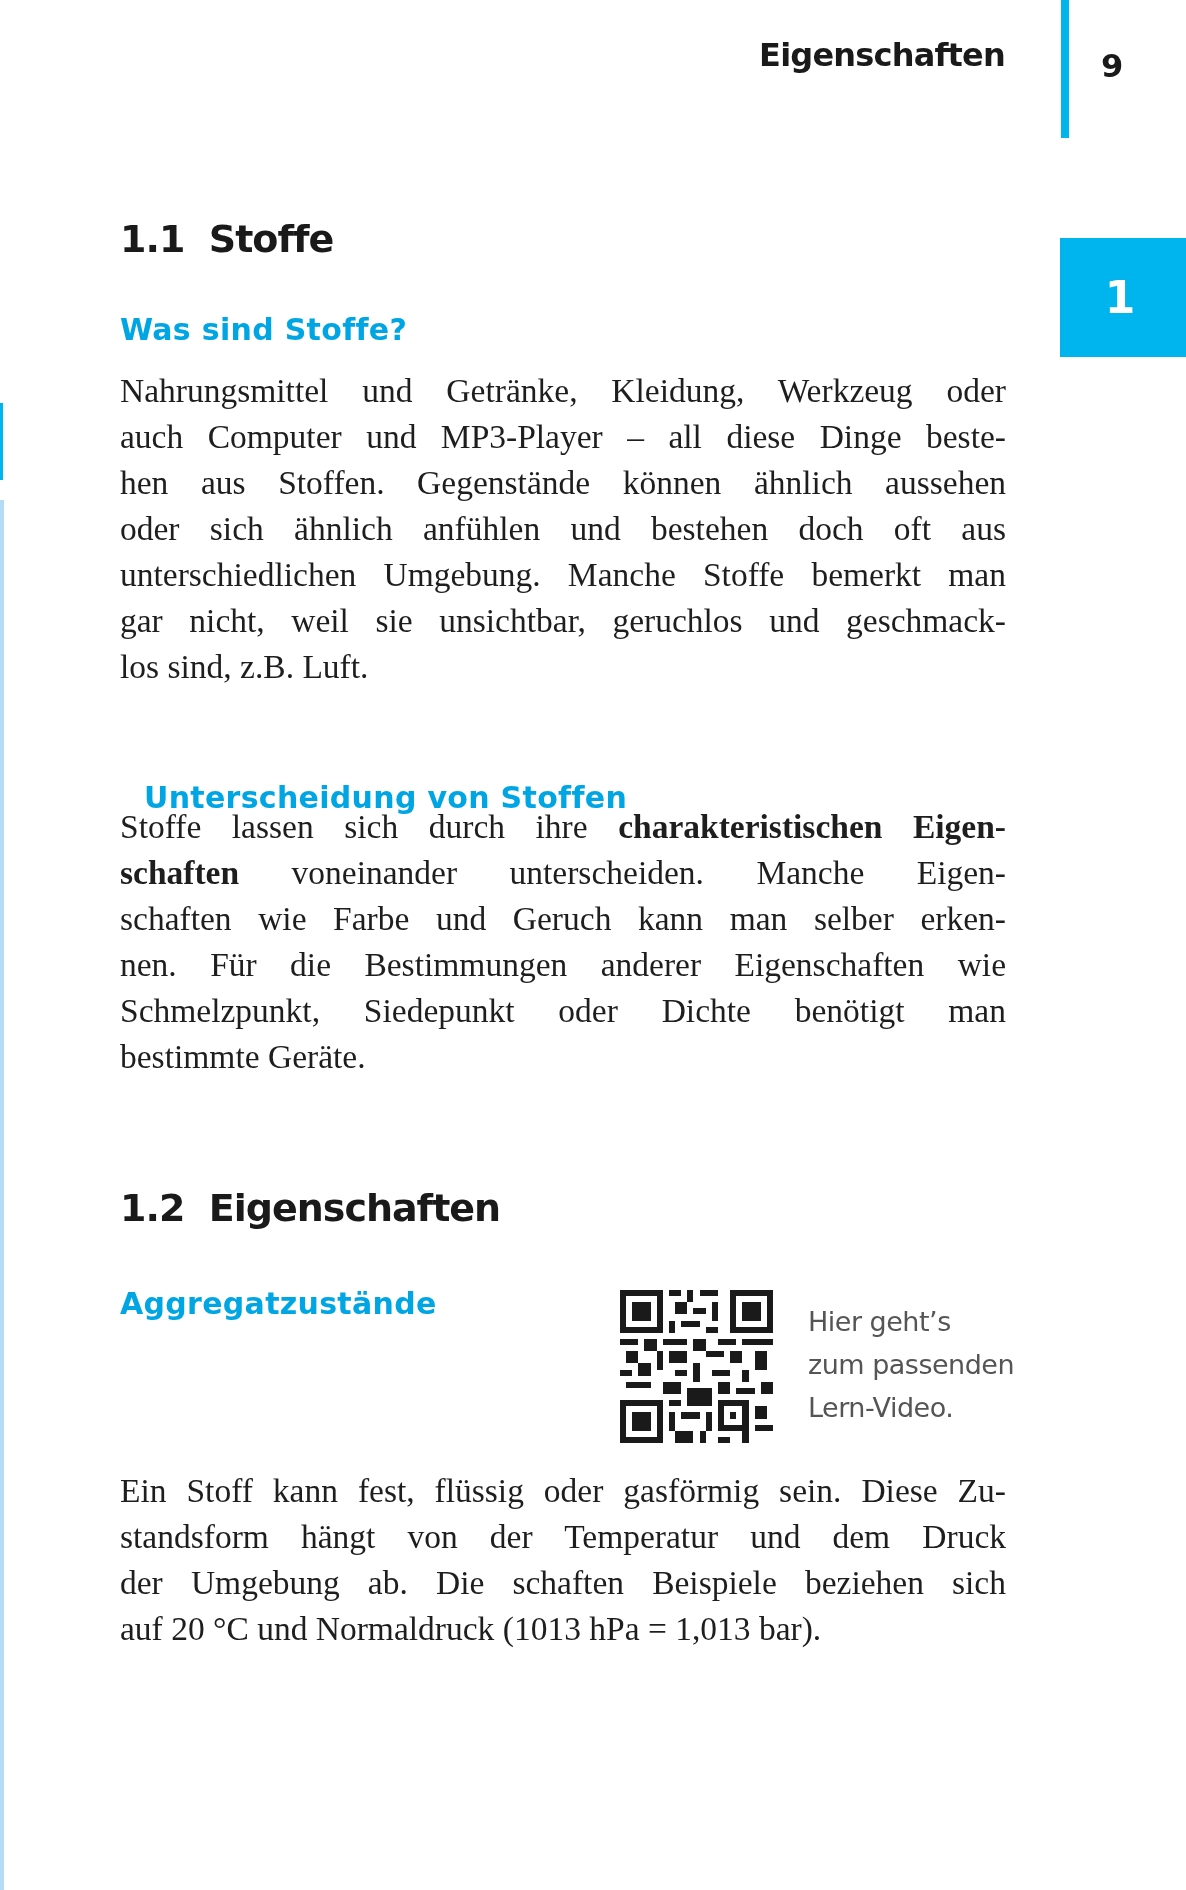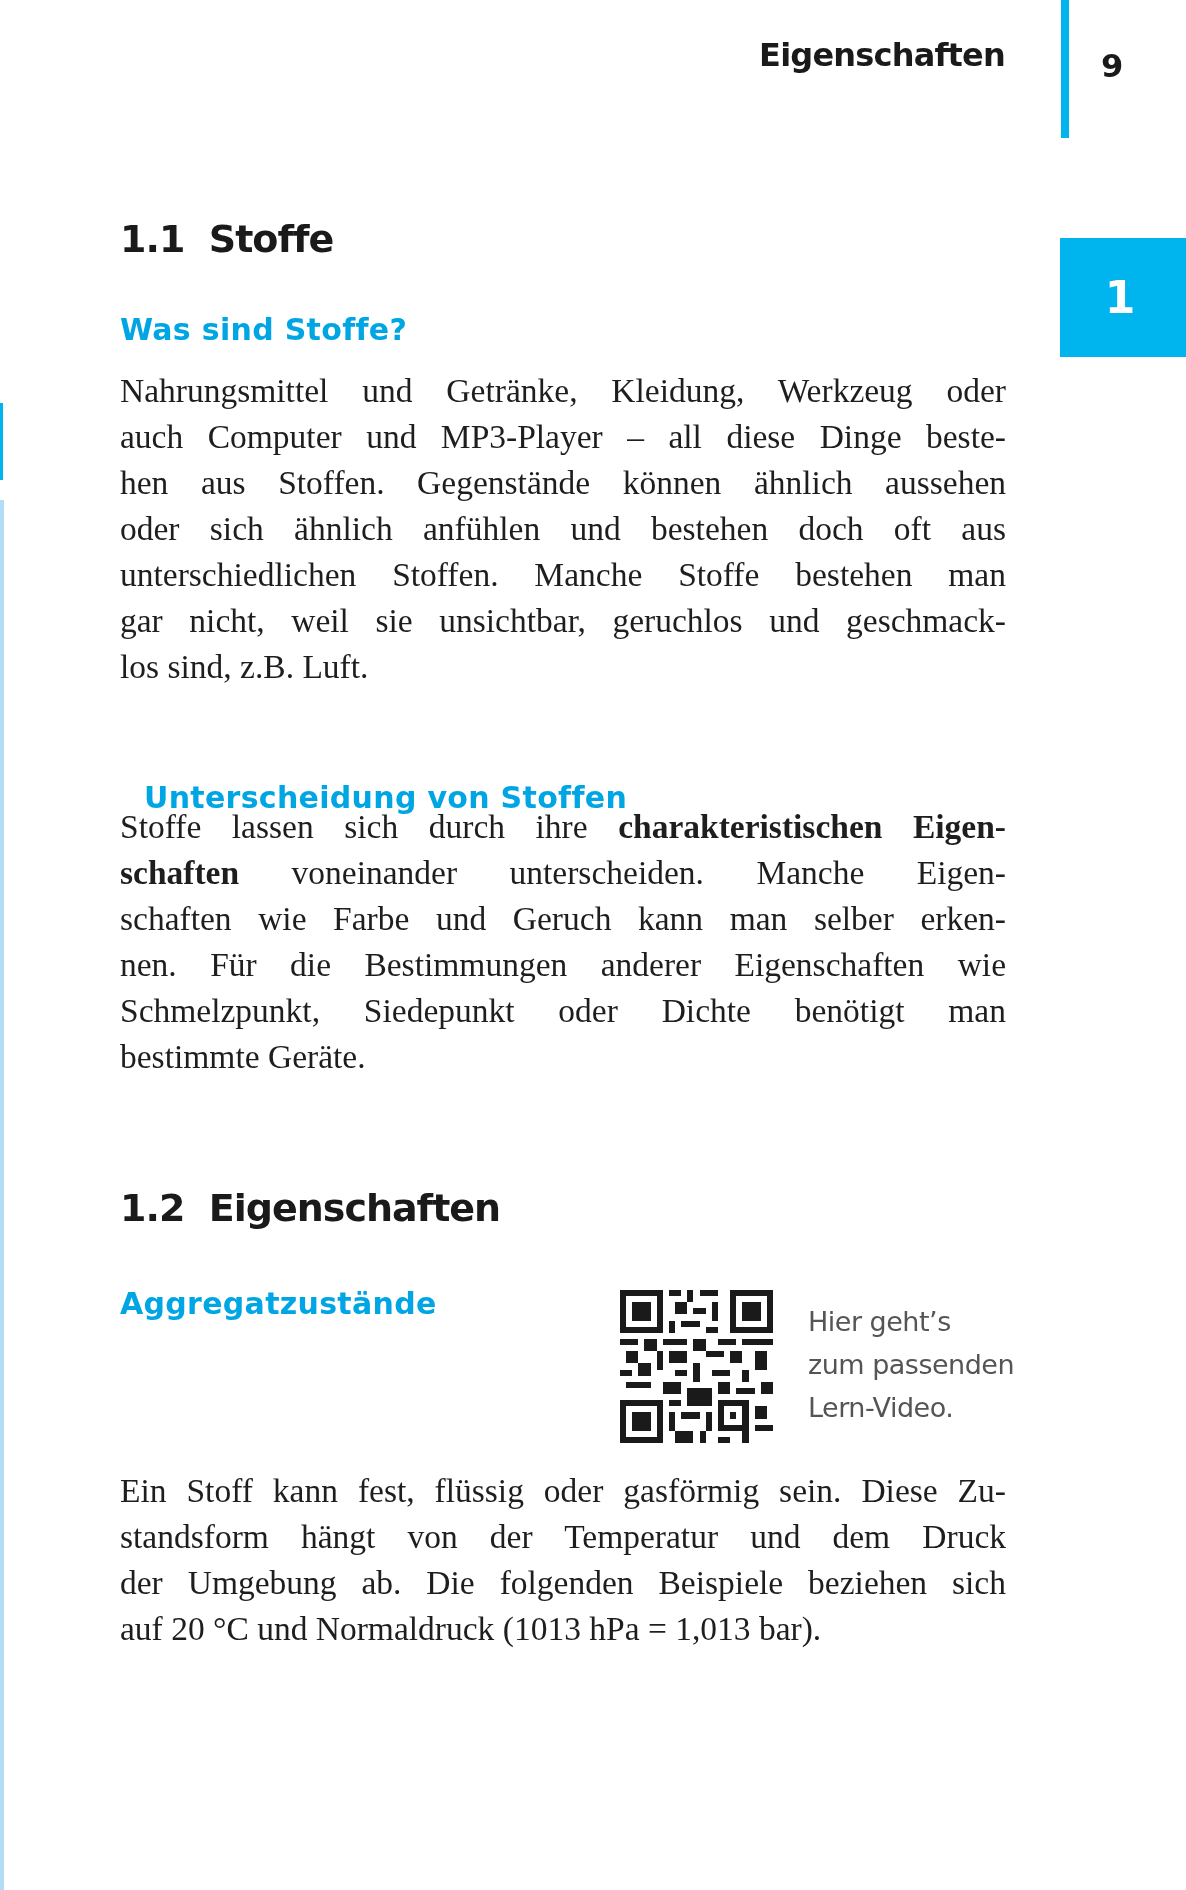--- a/index.html
+++ b/index.html
@@ -44,21 +44,21 @@
 <div class="edge-light"></div>
 
 <h1 class="col h-section" style="top:216px;">1.1  Stoffe</h1>
 
 <h2 class="col h-sub" style="top:310px;">Was sind Stoffe?</h2>
 <p class="col body-text" style="top:368px;">
   <span class="line">Nahrungsmittel und Getränke, Kleidung, Werkzeug oder</span>
   <span class="line">auch Computer und MP3-Player – all diese Dinge beste-</span>
   <span class="line">hen aus Stoffen. Gegenstände können ähnlich aussehen</span>
   <span class="line">oder sich ähnlich anfühlen und bestehen doch oft aus</span>
-  <span class="line">unterschiedlichen Stoffen. Manche Stoffe bestehen man</span>
+  <span class="line">unterschiedlichen Umgebung. Manche Stoffe bemerkt man</span>
   <span class="line">gar nicht, weil sie unsichtbar, geruchlos und geschmack-</span>
   <span class="line last">los sind, z.B. Luft.</span>
 </p>
 
 <h2 class="col h-sub" style="top:778px;margin-left:24px;">Unterscheidung von Stoffen</h2>
 <p class="col body-text" style="top:804px;">
   <span class="line"><span>Stoffe lassen sich durch ihre </span><b>charakteristischen Eigen-</b></span>
   <span class="line"><b>schaften</b><span> voneinander unterscheiden. Manche Eigen-</span></span>
   <span class="line">schaften wie Farbe und Geruch kann man selber erken-</span>
   <span class="line">nen. Für die Bestimmungen anderer Eigenschaften wie</span>
@@ -134,15 +134,15 @@
 </svg>
 <div class="qr-caption">
   <span>Hier geht’s</span>
   <span>zum passenden</span>
   <span>Lern-Video.</span>
 </div>
 
 <p class="col body-text" style="top:1468px;">
   <span class="line">Ein Stoff kann fest, flüssig oder gasförmig sein. Diese Zu-</span>
   <span class="line">standsform hängt von der Temperatur und dem Druck</span>
-  <span class="line">der Umgebung ab. Die folgenden Beispiele beziehen sich</span>
+  <span class="line">der Umgebung ab. Die schaften Beispiele beziehen sich</span>
   <span class="line last">auf 20 °C und Normaldruck (1013 hPa = 1,013 bar).</span>
 </p>
 
 </body></html>

